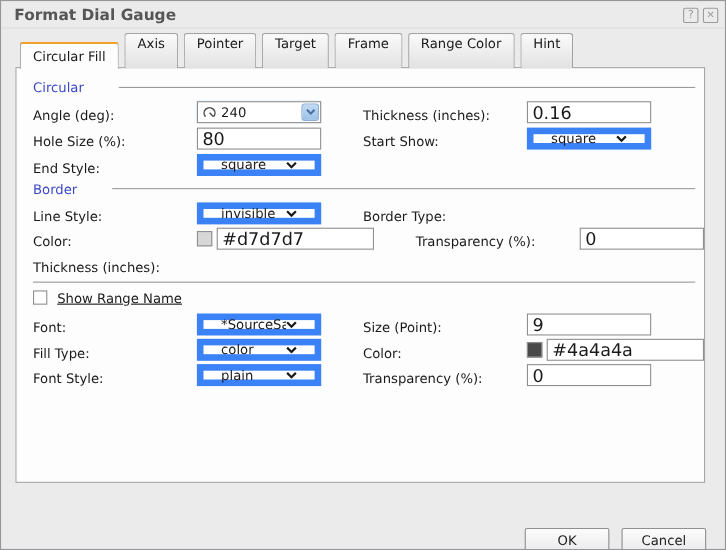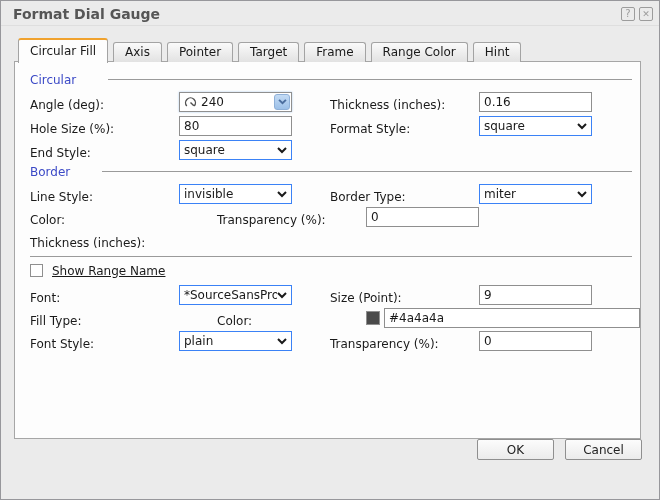--- a/index.html
+++ b/index.html
@@ -19,21 +19,21 @@
     font-size:14px; color:#565656; }
   .winbtn { position:absolute; top:6px; width:14px; height:14px;
     border:1px solid #9c9c9c; border-radius:2px; color:#9c9c9c;
     font-size:10px; line-height:12px; text-align:center;
     background:#ebebeb; cursor:pointer; }
   .winbtn.help { right:24px; }
   .winbtn.close { right:6px; font-size:9px; }
   
   .tabs { position:absolute; left:17px; top:36px; height:25px;
     display:flex; align-items:flex-end; z-index:3; }
-  .tab { height:20px; line-height:19px; padding:0 11px; margin-right:5px;
+  .tab { height:32px; line-height:19px; padding:0 11px; margin-right:5px;
     background:linear-gradient(#fafafa,#e2e2e2);
     border:1px solid #a3a3a3; border-bottom:none;
     border-radius:3px 3px 0 0; cursor:pointer; white-space:nowrap; }
   .tab.active { height:25px; line-height:22px;
     background:#fdfdfd; border-top:2px solid #f0a22e; margin-bottom:-1px; }
   
   .panel { position:absolute; left:13px; top:60px; width:627px; height:378px;
     background:#fdfdfd; border:1px solid #a6a6a6; z-index:2; padding-top:10px; }
   .sec { display:flex; align-items:center; height:15px;
     margin:0 8px 5px 15px;gap:23px; }
@@ -42,42 +42,42 @@
   .hsep { border-top:1px solid #9a9a9a; margin:6px 8px 6px 15px; }
   .row { display:flex; align-items:flex-end; height:20px; margin:0 0 4px 15px; }
   .row.tight { margin-bottom:3px; }
   .lbl1 { width:149px; }
   .fld1 { width:113px; display:flex; }
   .spacer { width:38px; }
   .lbl2 { width:149px; }
   .fld2 { width:113px; display:flex; }
   
   .tf { width:100%; height:20px; border:1px solid #8f8f8f; background:#fff;
-    font-family:inherit; font-size:12px; color:#1a1a1a; padding:1px 4px; }
-  .dd { width:100%; height:20px; border:1px solid #3b82f6; background:#fff;
-    display:flex; align-items:center; padding:0 4px; cursor:pointer; }
+    font-family:inherit; font-size:16px; color:#1a1a1a; padding:1px 4px; }
+  .dd { width:100%; height:20px; border:6px solid #3b82f6; background:#fff;
+    display:flex; align-items:center; padding:0 16px; cursor:pointer; }
   .dd-text { flex:1; white-space:nowrap; overflow:hidden; }
   .chev { display:flex; align-items:center; }
   .combo { width:100%; height:20px; border:1px solid #8f8f8f; background:#fff;
     display:flex; align-items:center; padding:0 1px 0 4px; cursor:pointer;
     box-shadow:0 0 2px #aecdf0; }
   .combo .gauge { display:flex; align-items:center; margin-right:4px; }
   .combo .dd-btn { margin-left:auto; width:16px; height:16px;
     border:1px solid #8eb0d8; border-radius:3px;
     background:linear-gradient(#c3dbf5,#9cc0e8);
     display:flex; align-items:center; justify-content:center; }
   .swatch { width:14px; height:14px; border:1px solid #8f8f8f;
     margin-right:4px; flex:none; cursor:pointer; }
   .swfield { flex:1; display:flex; align-items:center; }
   .checkrow { display:flex; align-items:center; height:15px;
     margin:4px 0 7px 15px;text-decoration:underline; }
   .checkbox { width:13px; height:13px; border:1px solid #8f8f8f;
     background:#fff; margin-right:9px; cursor:pointer; }
   
-  .footer { position:absolute; right:17px; top:438px; display:flex; gap:11px; }
+  .footer { position:absolute; right:17px; top:479px; display:flex; gap:11px; }
   .btn { width:77px; height:21px; border:1px solid #8f8f8f; border-radius:2px;
     background:linear-gradient(#fcfcfc,#ebebeb); font-family:inherit;
     font-size:12px; color:#222; cursor:pointer; }
 </style>
 </head>
 <body>
 
 <div class="dialog">
 
   <div class="titlebar">
@@ -127,21 +127,21 @@
         <input class="tf" value="0.16" style="">
       </span>
     </div>
 
     <div class="row">
       <span class="lbl1">Hole Size (%):</span>
       <span class="fld1">
         <input class="tf" value="80" style="">
       </span>
       <span class="spacer"></span>
-      <span class="lbl2">Format Style:</span>
+      <span class="lbl2">Start Show:</span>
       <span class="fld2">
         <span class="dd">
           <span class="dd-text">square</span>
           <span class="chev">
             <svg width="10" height="7" viewBox="0 0 10 7">
                 <path d="M1 1 L5 5 L9 1" fill="none" stroke="#1a1a1a" stroke-width="2"></path>
               </svg>
           </span>
         </span>
       </span>
@@ -173,34 +173,28 @@
           <span class="dd-text">invisible</span>
           <span class="chev">
             <svg width="10" height="7" viewBox="0 0 10 7">
                 <path d="M1 1 L5 5 L9 1" fill="none" stroke="#1a1a1a" stroke-width="2"></path>
               </svg>
           </span>
         </span>
       </span>
       <span class="spacer"></span>
       <span class="lbl2">Border Type:</span>
-      <span class="fld2">
-        <span class="dd">
-          <span class="dd-text">miter</span>
-          <span class="chev">
-            <svg width="10" height="7" viewBox="0 0 10 7">
-                <path d="M1 1 L5 5 L9 1" fill="none" stroke="#1a1a1a" stroke-width="2"></path>
-              </svg>
-          </span>
-        </span>
-      </span>
     </div>
 
     <div class="row tight">
       <span class="lbl1">Color:</span>
+      <span class="fld1 swfield">
+        <span class="swatch" style="background: rgb(215, 215, 215);"></span>
+        <input class="tf" style="flex: 1 1 0%; min-width: 0px;" value="#d7d7d7">
+      </span>
       <span class="spacer"></span>
       <span class="lbl2">Transparency (%):</span>
       <span class="fld2">
         <input class="tf" value="0" style="">
       </span>
     </div>
 
     <div class="row tight">
       <span class="lbl1">Thickness (inches):</span>
     </div>
@@ -226,20 +220,30 @@
       </span>
       <span class="spacer"></span>
       <span class="lbl2">Size (Point):</span>
       <span class="fld2">
         <input class="tf" value="9" style="">
       </span>
     </div>
 
     <div class="row tight">
       <span class="lbl1">Fill Type:</span>
+      <span class="fld1">
+        <span class="dd">
+          <span class="dd-text">color</span>
+          <span class="chev">
+            <svg width="10" height="7" viewBox="0 0 10 7">
+                <path d="M1 1 L5 5 L9 1" fill="none" stroke="#1a1a1a" stroke-width="2"></path>
+              </svg>
+          </span>
+        </span>
+      </span>
       <span class="spacer"></span>
       <span class="lbl2">Color:</span>
       <span class="fld2 swfield">
         <span class="swatch" style="background: rgb(74, 74, 74);"></span>
         <input class="tf" style="flex: 1 1 0%; min-width: 0px;" value="#4a4a4a">
       </span>
     </div>
 
     <div class="row tight">
       <span class="lbl1">Font Style:</span>

